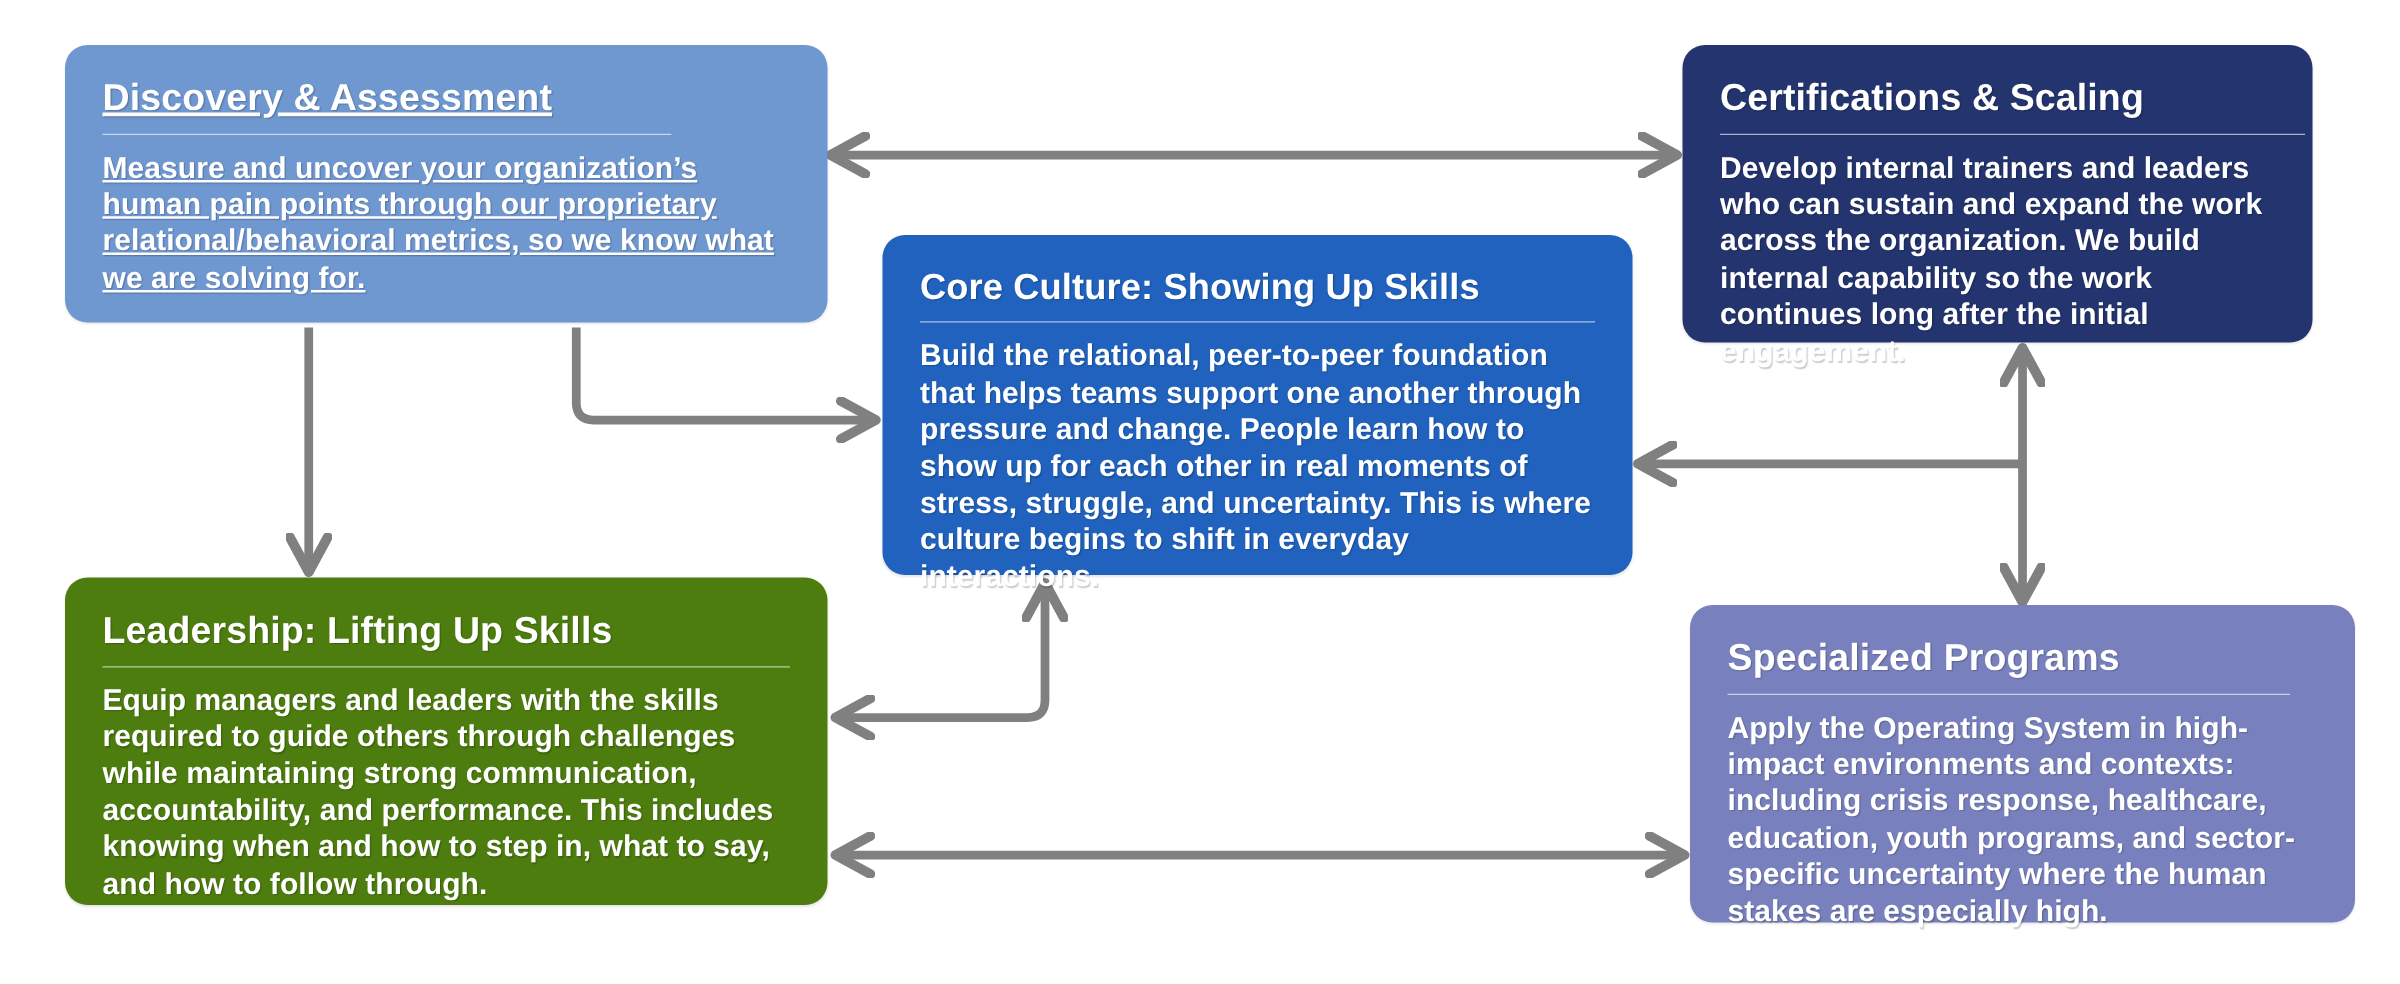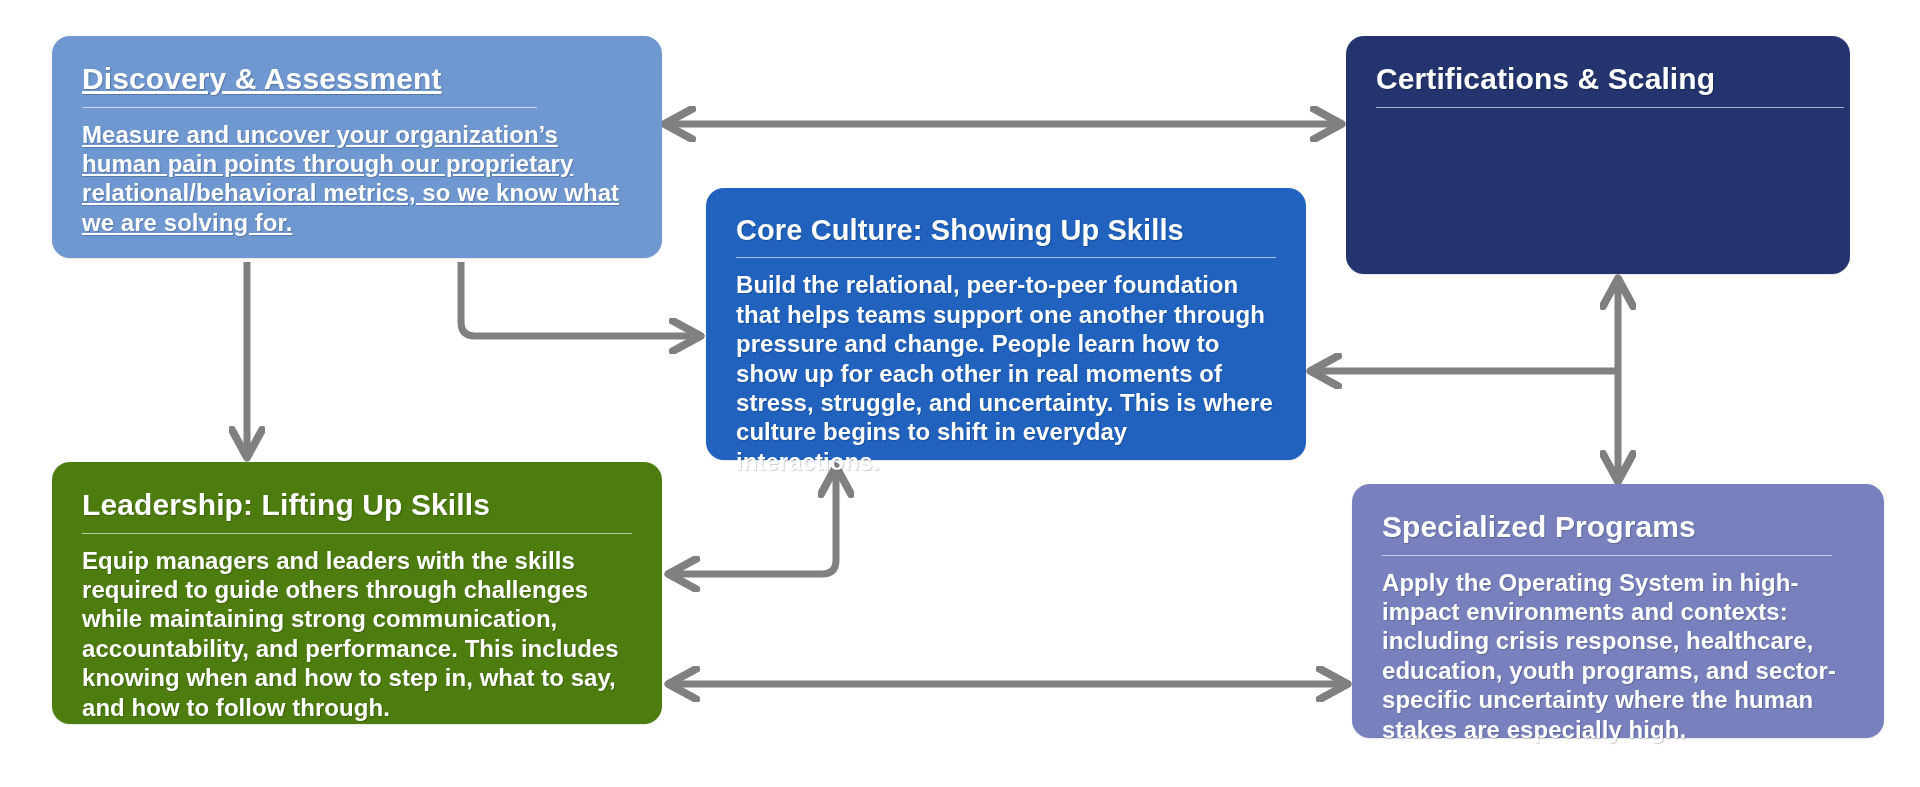--- a/index.html
+++ b/index.html
@@ -120,20 +120,21 @@
 
   <div class="node" id="node-discovery" style="background: rgb(111, 151, 208); text-decoration: underline;">
     <div class="node-title">Discovery &amp; Assessment</div>
     <div class="node-rule"></div>
     <div class="node-body">Measure and uncover your organization’s human pain points through our proprietary relational/behavioral metrics, so we know what we are solving for.</div>
   </div>
 
   <div class="node" id="node-certifications" style="background: rgb(35, 52, 110);">
     <div class="node-title">Certifications &amp; Scaling</div>
     <div class="node-rule"></div>
+    <div class="node-body">Develop internal trainers and leaders who can sustain and expand the work across the organization. We build internal capability so the work continues long after the initial engagement.</div>
   </div>
 
   <div class="node" id="node-core" style="background: rgb(32, 98, 189);">
     <div class="node-title">Core Culture: Showing Up Skills</div>
     <div class="node-rule"></div>
     <div class="node-body">Build the relational, peer-to-peer foundation that helps teams support one another through pressure and change. People learn how to show up for each other in real moments of stress, struggle, and uncertainty.  This is where culture begins to shift in everyday interactions.</div>
   </div>
 
   <div class="node" id="node-leadership" style="background: #4d7c0f;">
     <div class="node-title">Leadership: Lifting Up Skills</div>

